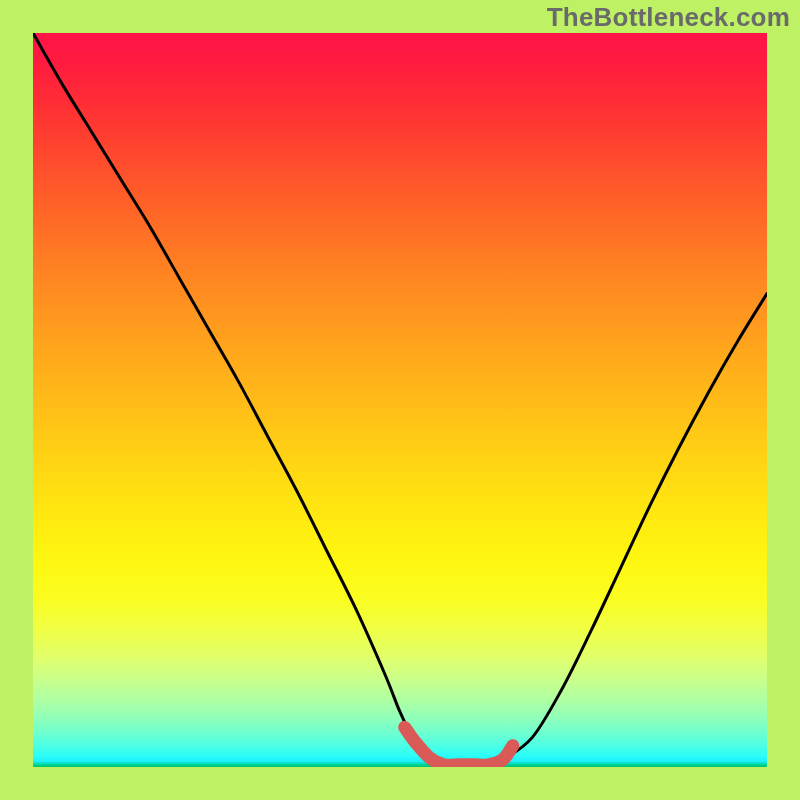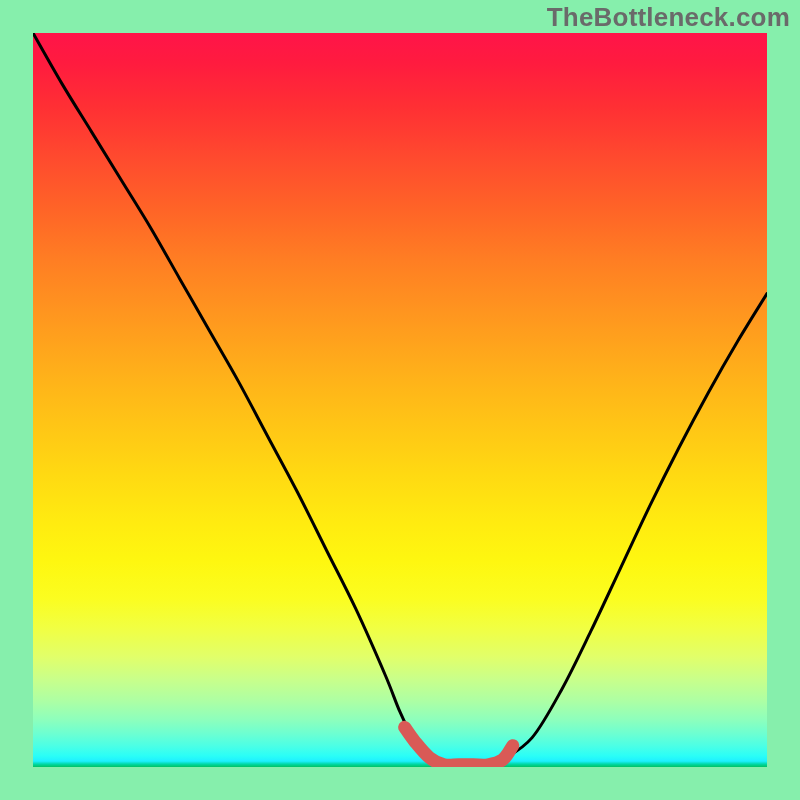--- a/index.html
+++ b/index.html
@@ -1,21 +1,21 @@
 <!DOCTYPE html>
 <html><head>
 <meta charset="utf-8">
 <style>
   * { margin: 0; padding: 0; box-sizing: border-box; }
   html, body { width: 800px; height: 800px; overflow: hidden; background: #000; }
   .container {
     position: relative;
     width: 800px;
     height: 800px;
-    background: #86efac;
+    background: #bef264;
   }
   .watermark {
     position: absolute;
     top: 2px;
     right: 10px;
     font-family: Arial, Helvetica, sans-serif;
     font-size: 26px;
     font-weight: 600;
     color: #6a6a6a;
     letter-spacing: 0.2px;

